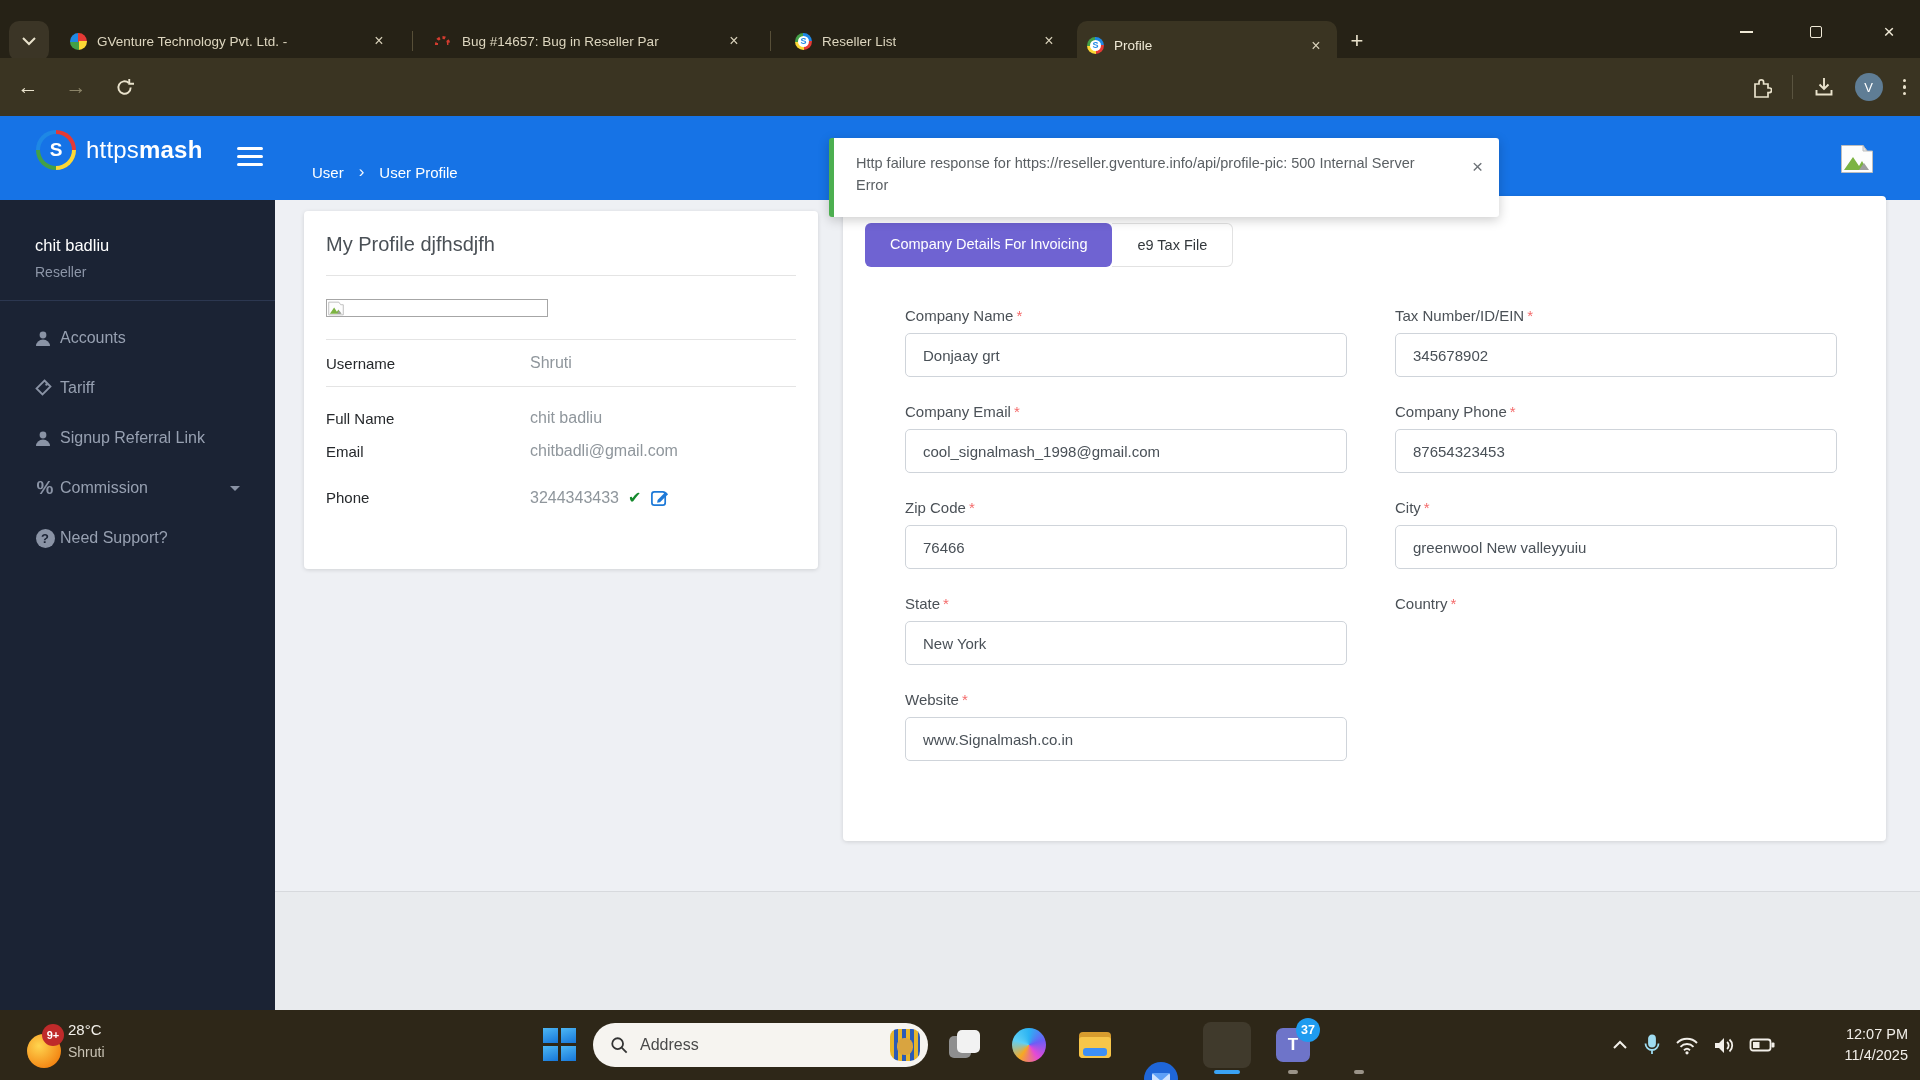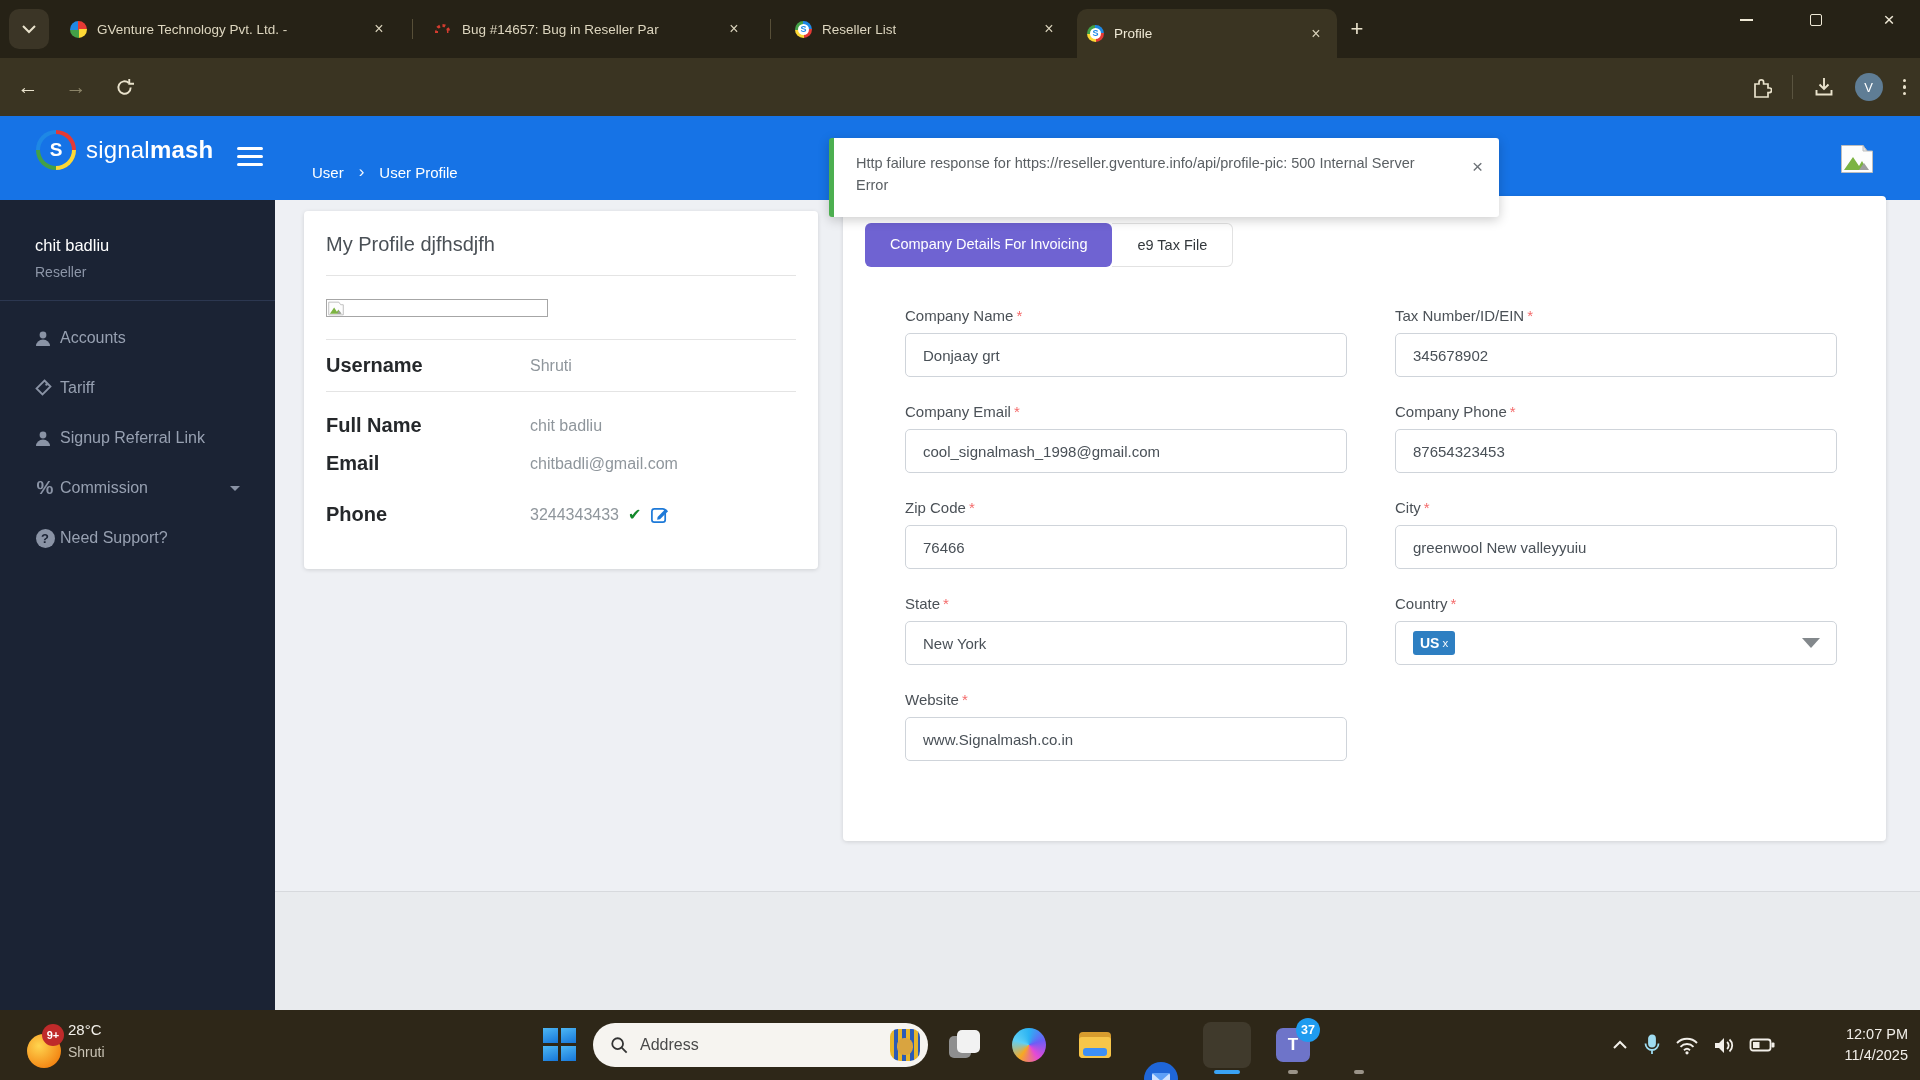--- a/index.html
+++ b/index.html
@@ -1,20 +1,20 @@
 <!DOCTYPE html>
 <html><head>
 <meta charset="utf-8">
 <style>
   * { margin:0; padding:0; box-sizing:border-box; }
   html,body { width:1920px; height:1080px; overflow:hidden; background:#262216;
     font-family:"Liberation Sans","DejaVu Sans",sans-serif; }
 
   
-  .tabstrip { position:absolute; left:0; top:0; width:1920px; height:58px; background:#262216; }
+  .tabstrip { position:absolute; left:0; top:12px; width:1920px; height:58px; background:#262216; }
   .tab-search-btn { position:absolute; left:9px; top:9px; width:40px; height:40px; border-radius:10px;
     background:#3b3526; color:#e9e2cc; display:flex; align-items:center; justify-content:center; }
   .tab { position:absolute; top:9px; height:40px; display:flex; align-items:center; gap:10px;
     color:#ddd6bf; font-size:13.5px; padding:0 10px; }
   .tab .title { white-space:nowrap; overflow:hidden; max-width:240px; }
   .tab .close { margin-left:auto; color:#d8d1ba; font-size:16px; width:22px; height:22px; line-height:22px;
     text-align:center; border-radius:50%; }
   .tab.active { background:#3a3422; top:9px; height:49px; border-radius:10px 10px 0 0; color:#efe9d6; }
   .tab-div { position:absolute; top:19px; width:1px; height:20px; background:#574f38; }
   .newtab { position:absolute; left:1344px; top:16px; color:#e9e2cc; font-size:22px; width:26px; text-align:center; }
@@ -78,21 +78,21 @@
 
   .content-bottom { position:absolute; left:275px; top:775px; width:1645px; height:119px;
     background:#e9ebee; border-top:1px solid #d7d9dd; }
 
   .card { position:absolute; background:#fff; border-radius:4px; box-shadow:0 1px 4px rgba(0,0,0,.13); }
   .profile-card { left:304px; top:95px; width:514px; height:358px; padding:0 22px; }
   .pc-title { margin-top:22px; font-size:20px; color:#4a5056; }
   .pc-hr { border-top:1px solid #e4e4e4; margin-top:19px; }
   .pc-imgstrip { margin-top:23px; width:222px; height:18px; border:1px solid #a6a6a6; overflow:hidden; }
   .pc-row { display:grid; grid-template-columns:204px auto; align-items:center; }
-  .pc-label { font-size:20px; font-weight:700; color:#25282b; }
+  .pc-label { font-size:15px; font-weight:400; color:#25282b; }
   .pc-val { font-size:16px; color:#8f969c; display:flex; align-items:center; gap:9px; }
   .check { color:#14892c; font-size:16px; font-weight:bold; }
 
   .toast { position:absolute; left:829px; top:22px; width:670px; min-height:79px; background:#fff;
     border-left:5px solid #4caf50; border-radius:3px; box-shadow:0 3px 12px rgba(0,0,0,.2);
     padding:14px 52px 14px 22px; font-size:14.5px; color:#5a5f63; line-height:1.55; z-index:6; }
   .toast-x { position:absolute; right:16px; top:14px; color:#6d7277; font-size:19px; }
 
   .form-card { left:843px; top:80px; width:1043px; height:645px; padding:27px 49px 0 62px; }
   .form-tabs { display:flex; margin-left:-40px; }
@@ -234,21 +234,21 @@
       </span>
   </div>
 </div>
 
 <div class="webpage">
   <div class="bluebar">
     <div class="logo-area">
       <span class="logo-circle">
           <i>S</i>
         </span>
-      <span class="logo-text"><span>signal</span><b>mash</b></span>
+      <span class="logo-text"><span>https</span><b>mash</b></span>
       <span class="hamburger">
           <i></i>
           <i></i>
           <i></i>
         </span>
     </div>
     <div class="breadcrumb">
       <span>User</span>
       <span class="crumb-sep">›</span>
       <span>User Profile</span>
@@ -382,27 +382,20 @@
       <div>
         <label class="flabel"><span>City</span><span class="req">*</span></label>
         <input class="finput" value="greenwool New valleyyuiu" style="">
       </div>
       <div>
         <label class="flabel"><span>State</span><span class="req">*</span></label>
         <input class="finput" value="New York" style="">
       </div>
       <div>
         <label class="flabel"><span>Country</span><span class="req">*</span></label>
-        <div class="fselect">
-          <span class="chip">
-            <span>US</span>
-            <span class="x">x</span>
-          </span>
-          <span class="sel-caret"></span>
-        </div>
       </div>
       <div>
         <label class="flabel"><span>Website</span><span class="req">*</span></label>
         <input class="finput" value="www.Signalmash.co.in" style="">
       </div>
     </div>
   </div>
 </div>
 
 <div class="taskbar">

